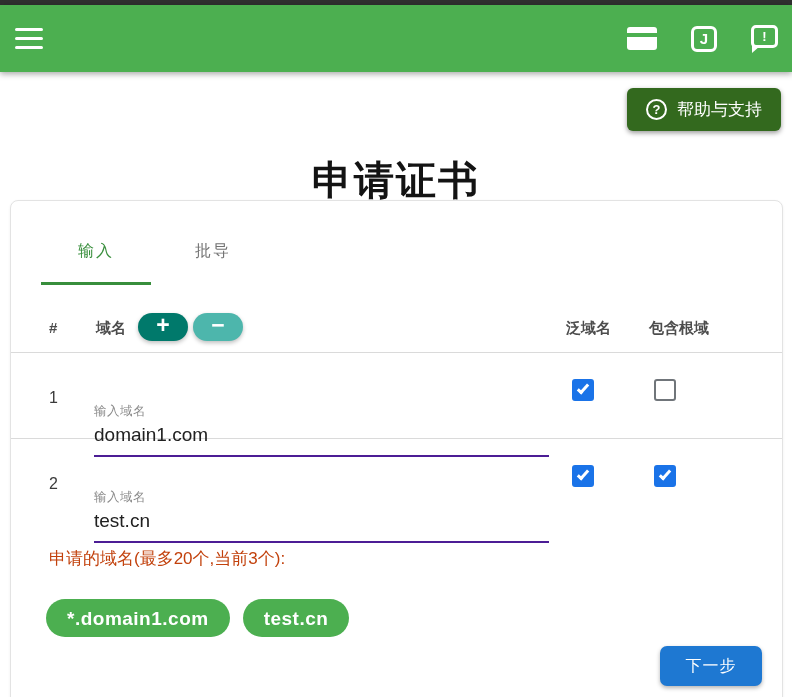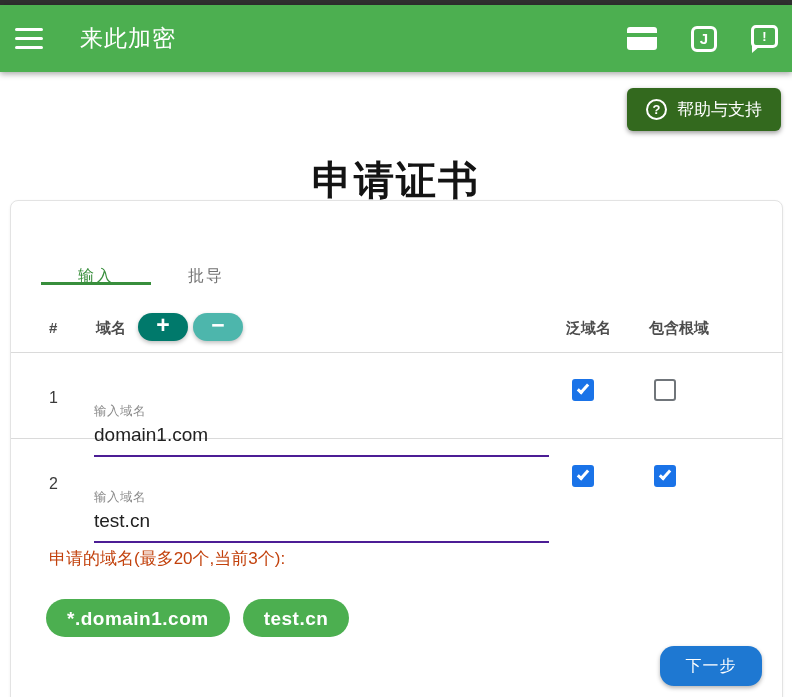--- a/index.html
+++ b/index.html
@@ -65,21 +65,21 @@
   }
 
   
   .card {
     position: absolute; left: 10px; right: 9px; top: 200px; height: 540px;
     background: #fff; border: 1px solid #e3e3e3; border-radius: 8px;
     box-shadow: 0 1px 3px rgba(0,0,0,.06);
   }
 
   
-  .tabs { position: absolute; top: 53px; left: 30px; display: flex; }
+  .tabs { position: absolute; top: 28px; left: 30px; display: flex; gap: 7px; }
   .tab {
     width: 110px; height: 44px; display: flex; align-items: center; justify-content: center;
     font-size: 16px; color: #737373; cursor: pointer; letter-spacing: 2px;
   }
   .tab.active { color: var(--tab-green); font-weight: 500; }
   .tab-indicator { position: absolute; top: 81px; left: 30px; width: 110px; height: 3px; background: var(--tab-green); }
 
   
   .thead { position: absolute; top: 100px; left: 0; right: 0; height: 52px; border-bottom: 1px solid #dadada; }
   .th { position: absolute; top: 18px; font-size: 15px; font-weight: 700; color: #4d4d4d; }
@@ -128,37 +128,36 @@
   .chips { position: absolute; top: 398px; left: 35px; display: flex; gap: 13px; }
   .chip {
     height: 38px; line-height: 38px; padding: 1px 21px; border-radius: 19px;
     background: var(--chip-green); color: #fff; font-size: 19px; font-weight: 700;
     letter-spacing: .5px;
   }
 
   
   .next-btn {
     position: absolute; top: 445px; right: 20px; width: 102px; height: 40px;
-    background: var(--button-blue); color: #fff; border: none; border-radius: 14px;
+    background: var(--button-blue); color: #fff; border: none; border-radius: 7px;
     font-size: 16px; cursor: pointer; box-shadow: 0 2px 4px rgba(0,0,0,.3);
     font-family: inherit; letter-spacing: 1px;
   }
 </style>
 </head>
 <body>
 
 <div class="top-strip"></div>
 
 <header class="appbar">
   <div class="menu-btn">
       <i></i>
       <i></i>
       <i></i>
     </div>
-  <div class="app-title">来此加密</div>
   <div class="appbar-icons">
     <div class="icon-cc"></div>
     <div class="icon-j">J</div>
     <div class="icon-chat">
       <div class="bubble">!</div>
       <div class="tail"></div>
     </div>
   </div>
 </header>
 

